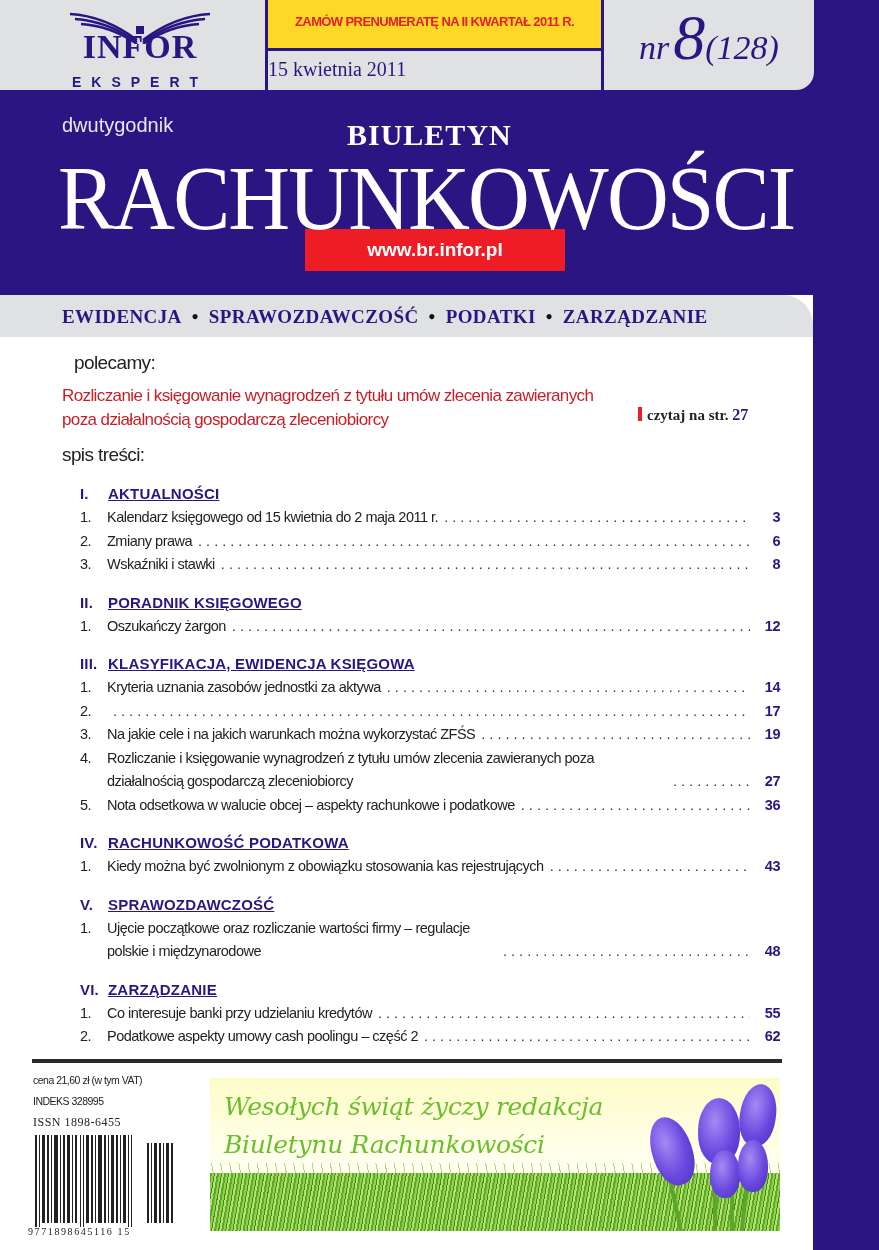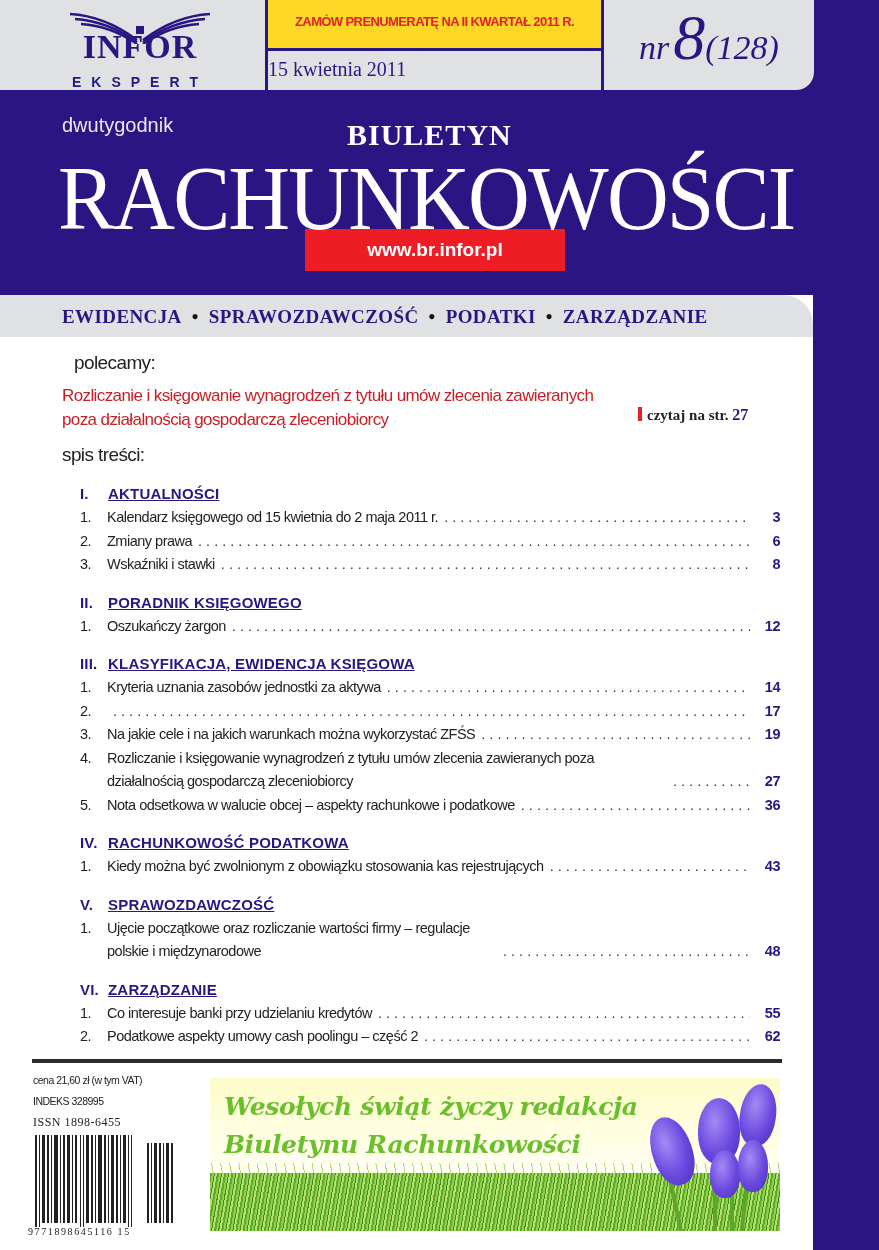--- a/index.html
+++ b/index.html
@@ -51,21 +51,21 @@
   .item .dots::before{content:". . . . . . . . . . . . . . . . . . . . . . . . . . . . . . . . . . . . . . . . . . . . . . . . . . . . . . . . . . . . . . . . . . . . . . . . . . . . . . . . . . . . . . . . . . . . . . . . . . . . . . . . . . . . . . . . . . . . . . . . . . . . . . . .";letter-spacing:0;}
   .item .p{flex:none;width:30px;text-align:right;font-weight:bold;color:#2b1582;}
   .item.two .t{white-space:normal;}
   
   #rule{left:32px;top:1059px;width:750px;height:4px;background:#2a2a2a;}
   #price{left:33px;top:1074px;font-size:10.5px;color:#222;letter-spacing:-0.5px;}
   #index{left:33px;top:1095px;font-size:10.5px;color:#222;letter-spacing:-0.5px;}
   #issn{left:33px;top:1115px;font-family:"Liberation Serif",serif;font-size:12px;color:#222;letter-spacing:0.5px;}
   #barcode{left:35px;top:1135px;width:150px;height:95px;}
   #barcode-num{left:28px;top:1226px;font-family:"Liberation Serif",serif;font-size:10px;color:#222;letter-spacing:1.6px;}
-  #banner{left:210px;top:1078px;width:570px;height:153px;background:linear-gradient(#fdfcc8,#fffff2 60%,#f7fbe8);overflow:hidden;font-weight:bold;}
+  #banner{left:210px;top:1078px;width:570px;height:153px;background:linear-gradient(#fdfcc8,#fffff2 60%,#f7fbe8);overflow:hidden;}
   #grass{position:absolute;left:0;bottom:0;width:570px;height:58px;background:repeating-linear-gradient(100deg,#5fa828 0 2px,#8fd14a 2px 4px,#3f8d1b 4px 5px,#b6e071 5px 7px);}
   #grass-tips{position:absolute;left:0;bottom:50px;width:570px;height:18px;background:repeating-linear-gradient(80deg,transparent 0 4px,#9ed259 4px 5px,transparent 5px 9px);opacity:.8;}
   #banner-l1,#banner-l2{position:absolute;left:14px;font-family:"DejaVu Serif",serif;font-style:italic;font-size:25px;color:#6cbf2c;white-space:nowrap;letter-spacing:-0.3px;}
   #banner-l1{top:14px;}
   #banner-l2{top:52px;}
   .crocus{position:absolute;border-radius:50% 50% 45% 45%;background:radial-gradient(ellipse at 40% 35%,#a48af3,#6a48e0 55%,#4a2eb7);}
   .stem{position:absolute;width:4px;background:#5da62b;}
 </style>
 </head>
 <body>

